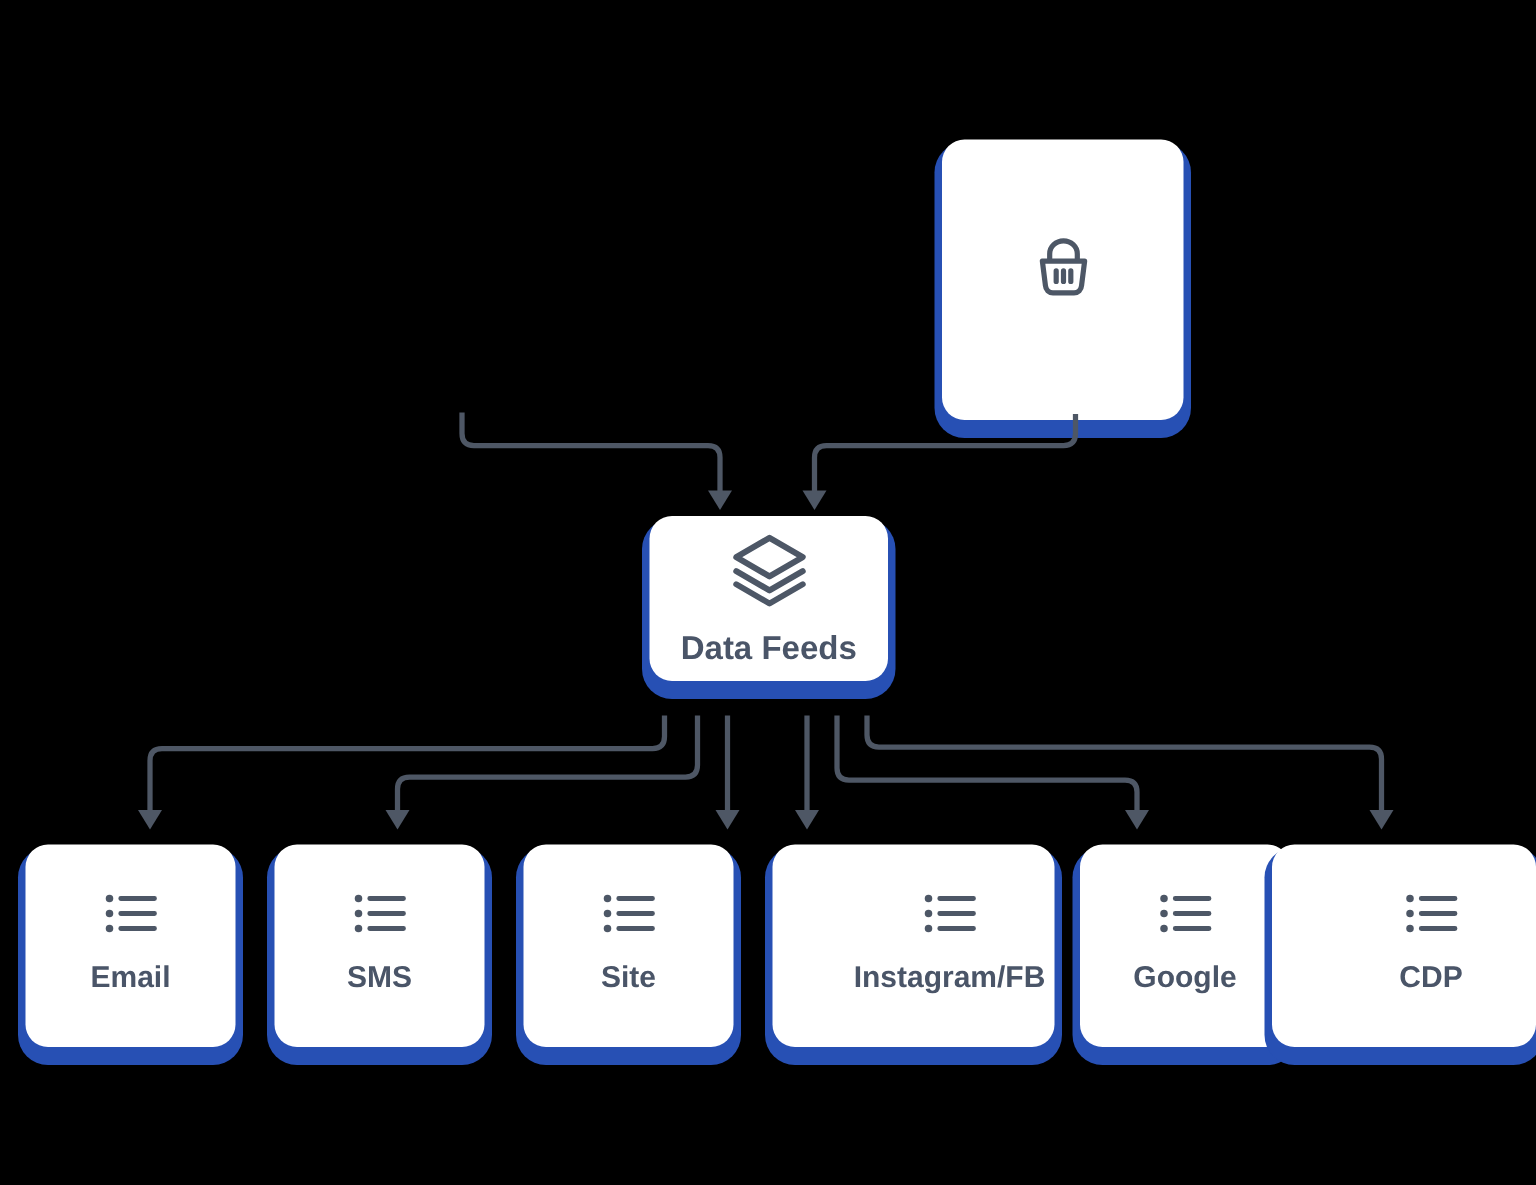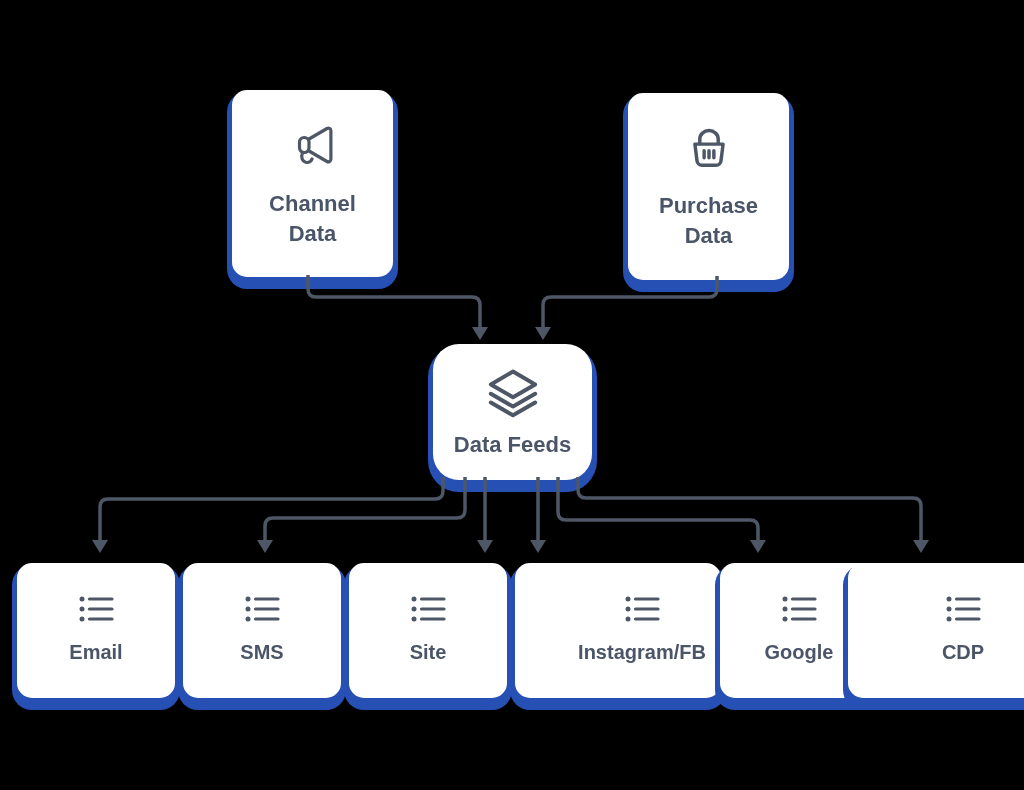--- a/index.html
+++ b/index.html
@@ -12,58 +12,47 @@
     box-shadow:0 7px 0 5px #2750b4;
     display:flex;flex-direction:column;align-items:center;justify-content:center;
     text-align:center;z-index:1;
   }
   .card .label{
     color:#4a5568;font-weight:700;line-height:1.32;
   }
   .card.top{width:161px;height:187px;}
   .card.top .label{font-size:22px;width:120px;}
   .card.top .icon{margin-bottom:16px;}
-  .card.mid{width:159px;height:136px;border-radius:26px;}
+  .card.mid{width:159px;height:110px;}
   .card.mid .label{font-size:22px;}
   .card.mid .icon{margin-bottom:10px;}
-  .card.out{width:158px;height:135px;top:563px;}
+  .card.out{width:140px;height:135px;top:563px;}
   .card.out .label{font-size:20px;margin-top:16px;white-space:nowrap;}
   #channel-card{left:232px;top:90px;}
   #purchase-card{left:628px;top:93px;}
   #feeds-card{left:433px;top:344px;}
   #out-0{left:17px;} #out-1{left:183px;} #out-2{left:349px;}
   #out-3{left:515px;padding-left:48px;} #out-4{left:720px;} #out-5{left:848px;padding-left:36px;}
   #arrow-layer{position:absolute;left:0;top:0;z-index:3;pointer-events:none;}
   .icon svg{display:block;}
 </style>
 </head>
 <body>
 
 <div id="stage">
 
-  <div class="card top" id="channel-card">
-    <span class="icon">
-      <svg width="54" height="54" viewBox="0 0 54 54" fill="none" stroke="#4d5766" stroke-width="3.2" stroke-linecap="round" stroke-linejoin="round">
-        <path d="M23 20 L41 9.5 a2.6 2.6 0 0 1 3.9 2.2 V40.3 a2.6 2.6 0 0 1 -3.9 2.2 L23 32"></path>
-        <rect x="13.5" y="18.5" width="9.5" height="15" rx="4.7"></rect>
-        <path d="M16.5 33.5 c-1.6 4.6 -0.6 8.6 3.2 9.8 a5.4 5.4 0 0 0 6.4 -3.4"></path>
-      </svg>
-    </span>
-    <div class="label">Channel Data</div>
-  </div>
 
   <div class="card top" id="purchase-card">
     <span class="icon">
       <svg width="52" height="52" viewBox="0 0 48 48" fill="none" stroke="#4d5766" stroke-width="3.2" stroke-linecap="round" stroke-linejoin="round">
         <path d="M15.5 19 v-4 a8.5 8 0 0 1 17 0 v4"></path>
         <path d="M11 19.5 H37 L35.1 34.6 a4.6 4.6 0 0 1 -4.6 4.4 H17.5 a4.6 4.6 0 0 1 -4.6 -4.4 Z"></path>
         <path d="M19.5 25.5 v6.5 M24 25.5 v6.5 M28.5 25.5 v6.5"></path>
       </svg>
     </span>
-    <div class="label">Purchase Data</div>
   </div>
 
   <div class="card mid" id="feeds-card">
     <span class="icon">
       <svg width="56" height="56" viewBox="0 0 48 48" fill="none" stroke="#4d5766" stroke-width="3.4" stroke-linecap="round" stroke-linejoin="round">
         <path d="M24 6.5 L43 17.5 L24 28.5 L5 17.5 Z"></path>
         <path d="M5 25.5 L24 36.5 L43 25.5"></path>
         <path d="M5 33 L24 44 L43 33"></path>
       </svg>
     </span>

